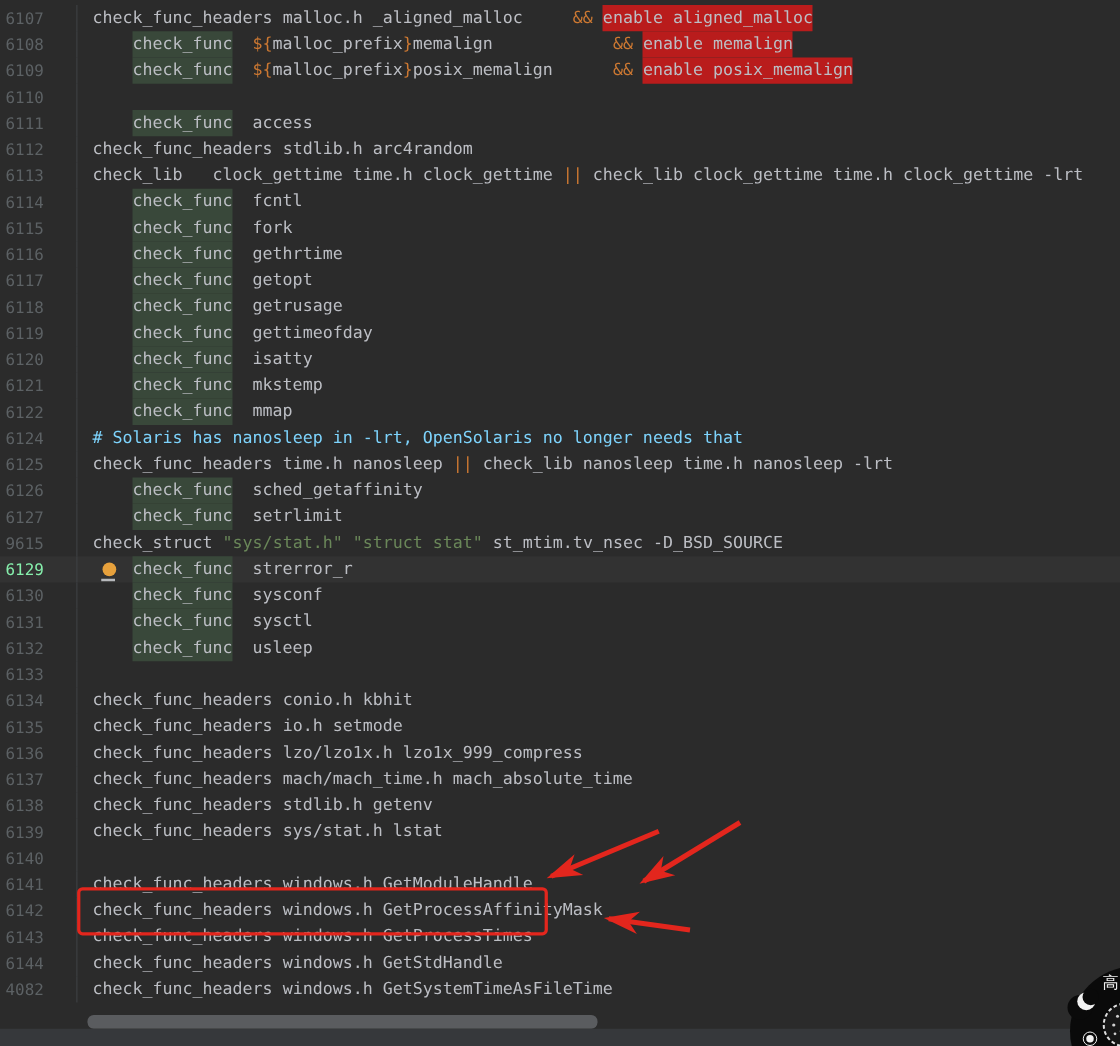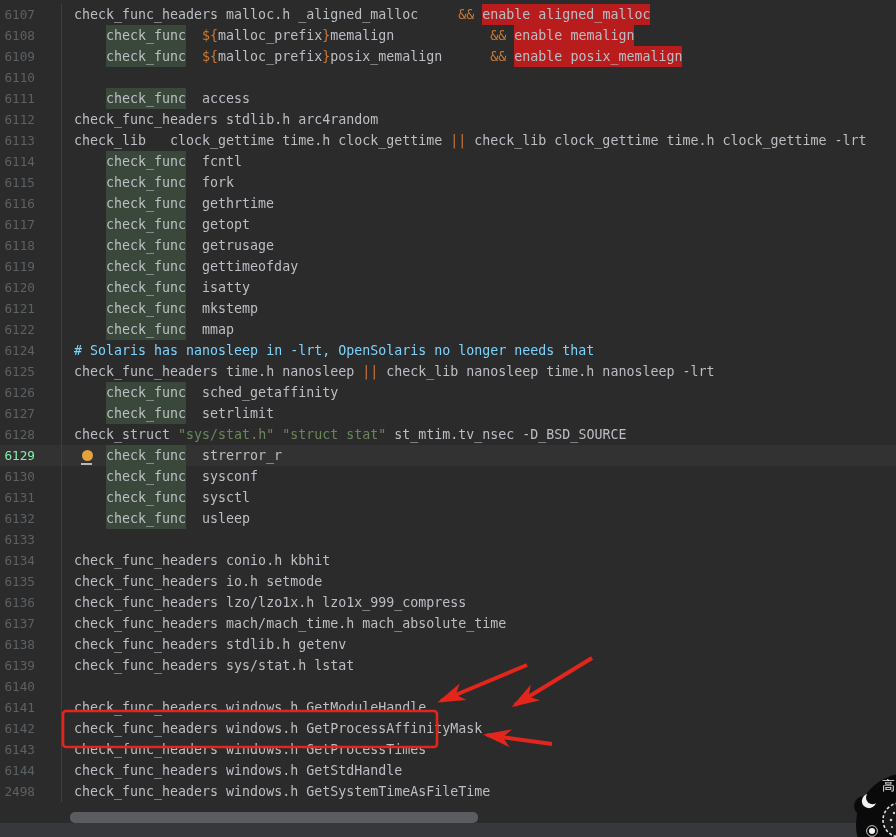--- a/index.html
+++ b/index.html
@@ -43,38 +43,38 @@
       <div class="row"><span class="num">6117</span><span class="code"><span class="hlf">check_func</span><span>  getopt</span></span></div>
       <div class="row"><span class="num">6118</span><span class="code"><span class="hlf">check_func</span><span>  getrusage</span></span></div>
       <div class="row"><span class="num">6119</span><span class="code"><span class="hlf">check_func</span><span>  gettimeofday</span></span></div>
       <div class="row"><span class="num">6120</span><span class="code"><span class="hlf">check_func</span><span>  isatty</span></span></div>
       <div class="row"><span class="num">6121</span><span class="code"><span class="hlf">check_func</span><span>  mkstemp</span></span></div>
       <div class="row"><span class="num">6122</span><span class="code"><span class="hlf">check_func</span><span>  mmap</span></span></div>
       <div class="row"><span class="num">6124</span><span class="code"><span class="com"># Solaris has nanosleep in -lrt, OpenSolaris no longer needs that</span></span></div>
       <div class="row"><span class="num">6125</span><span class="code"><span>check_func_headers time.h nanosleep </span><span class="op">||</span><span> check_lib nanosleep time.h nanosleep -lrt</span></span></div>
       <div class="row"><span class="num">6126</span><span class="code"><span class="hlf">check_func</span><span>  sched_getaffinity</span></span></div>
       <div class="row"><span class="num">6127</span><span class="code"><span class="hlf">check_func</span><span>  setrlimit</span></span></div>
-      <div class="row"><span class="num">6128</span><span class="code"><span>check_struct </span><span class="str">"sys/stat.h"</span><span> </span><span class="str">"struct stat"</span><span> st_mtim.tv_nsec -D_BSD_SOURCE</span></span></div>
+      <div class="row"><span class="num">9615</span><span class="code"><span>check_struct </span><span class="str">"sys/stat.h"</span><span> </span><span class="str">"struct stat"</span><span> st_mtim.tv_nsec -D_BSD_SOURCE</span></span></div>
       <div class="row current"><span class="num">6129</span><span class="code"><span class="hlf">check_func</span><span>  strerror_r</span></span></div>
       <div class="row"><span class="num">6130</span><span class="code"><span class="hlf">check_func</span><span>  sysconf</span></span></div>
       <div class="row"><span class="num">6131</span><span class="code"><span class="hlf">check_func</span><span>  sysctl</span></span></div>
       <div class="row"><span class="num">6132</span><span class="code"><span class="hlf">check_func</span><span>  usleep</span></span></div>
       <div class="row"><span class="num">6133</span><span class="code"></span></div>
       <div class="row"><span class="num">6134</span><span class="code"><span>check_func_headers conio.h kbhit</span></span></div>
       <div class="row"><span class="num">6135</span><span class="code"><span>check_func_headers io.h setmode</span></span></div>
       <div class="row"><span class="num">6136</span><span class="code"><span>check_func_headers lzo/lzo1x.h lzo1x_999_compress</span></span></div>
       <div class="row"><span class="num">6137</span><span class="code"><span>check_func_headers mach/mach_time.h mach_absolute_time</span></span></div>
       <div class="row"><span class="num">6138</span><span class="code"><span>check_func_headers stdlib.h getenv</span></span></div>
       <div class="row"><span class="num">6139</span><span class="code"><span>check_func_headers sys/stat.h lstat</span></span></div>
       <div class="row"><span class="num">6140</span><span class="code"></span></div>
       <div class="row"><span class="num">6141</span><span class="code"><span>check_func_headers windows.h GetModuleHandle</span></span></div>
       <div class="row"><span class="num">6142</span><span class="code"><span>check_func_headers windows.h GetProcessAffinityMask</span></span></div>
       <div class="row"><span class="num">6143</span><span class="code"><span>check_func_headers windows.h GetProcessTimes</span></span></div>
       <div class="row"><span class="num">6144</span><span class="code"><span>check_func_headers windows.h GetStdHandle</span></span></div>
-      <div class="row"><span class="num">2498</span><span class="code"><span>check_func_headers windows.h GetSystemTimeAsFileTime</span></span></div>
+      <div class="row"><span class="num">4082</span><span class="code"><span>check_func_headers windows.h GetSystemTimeAsFileTime</span></span></div>
     </div>
 
   <div id="hscroll" style="left: 70px; top: 812px; width: 408px; height: 11px;"></div>
   <div id="bottomstrip"></div>
 
   <div id="caret-dot" style="left: 81.5px; top: 449.5px; width: 11px; height: 11px; background: rgb(231, 161, 60);"></div>
   <div id="caret-underline" style="left: 81px; top: 463px; width: 11px; height: 2px;"></div>
 
   <svg id="annot" width="896" height="837">
     <defs>

